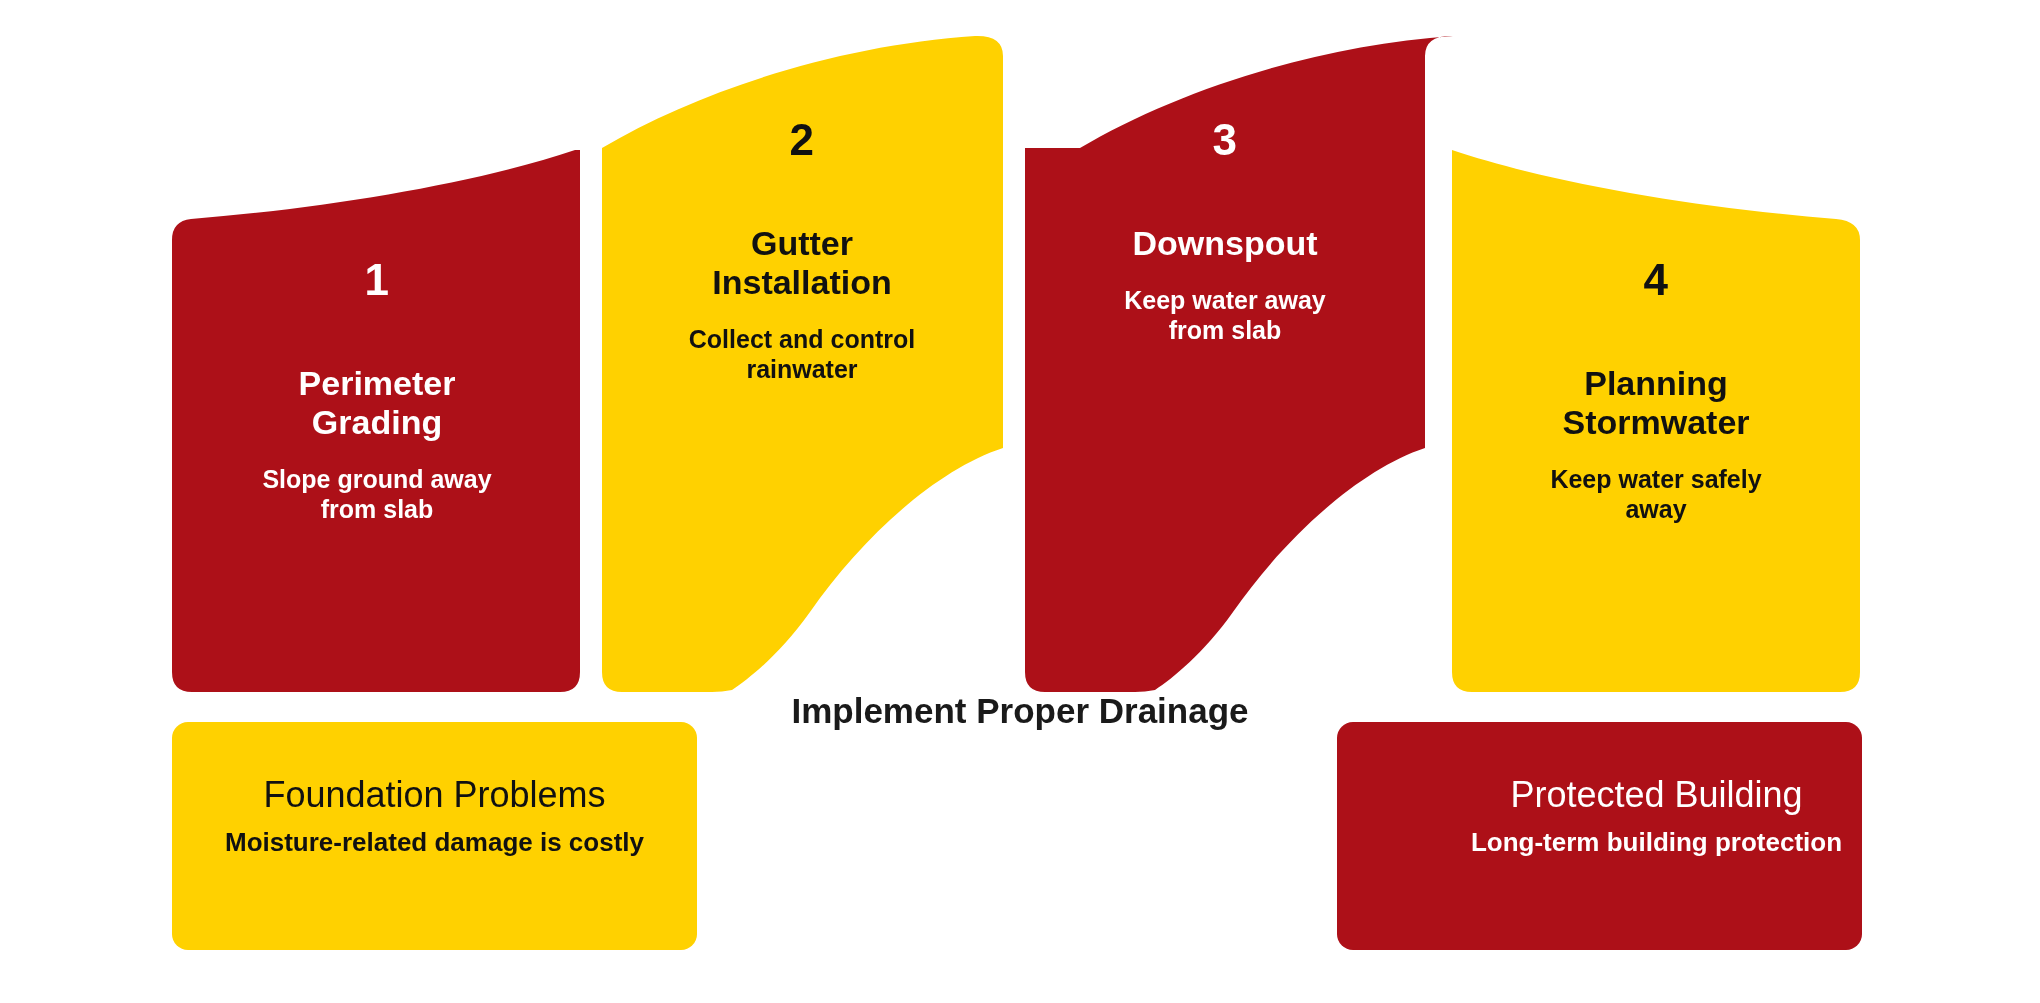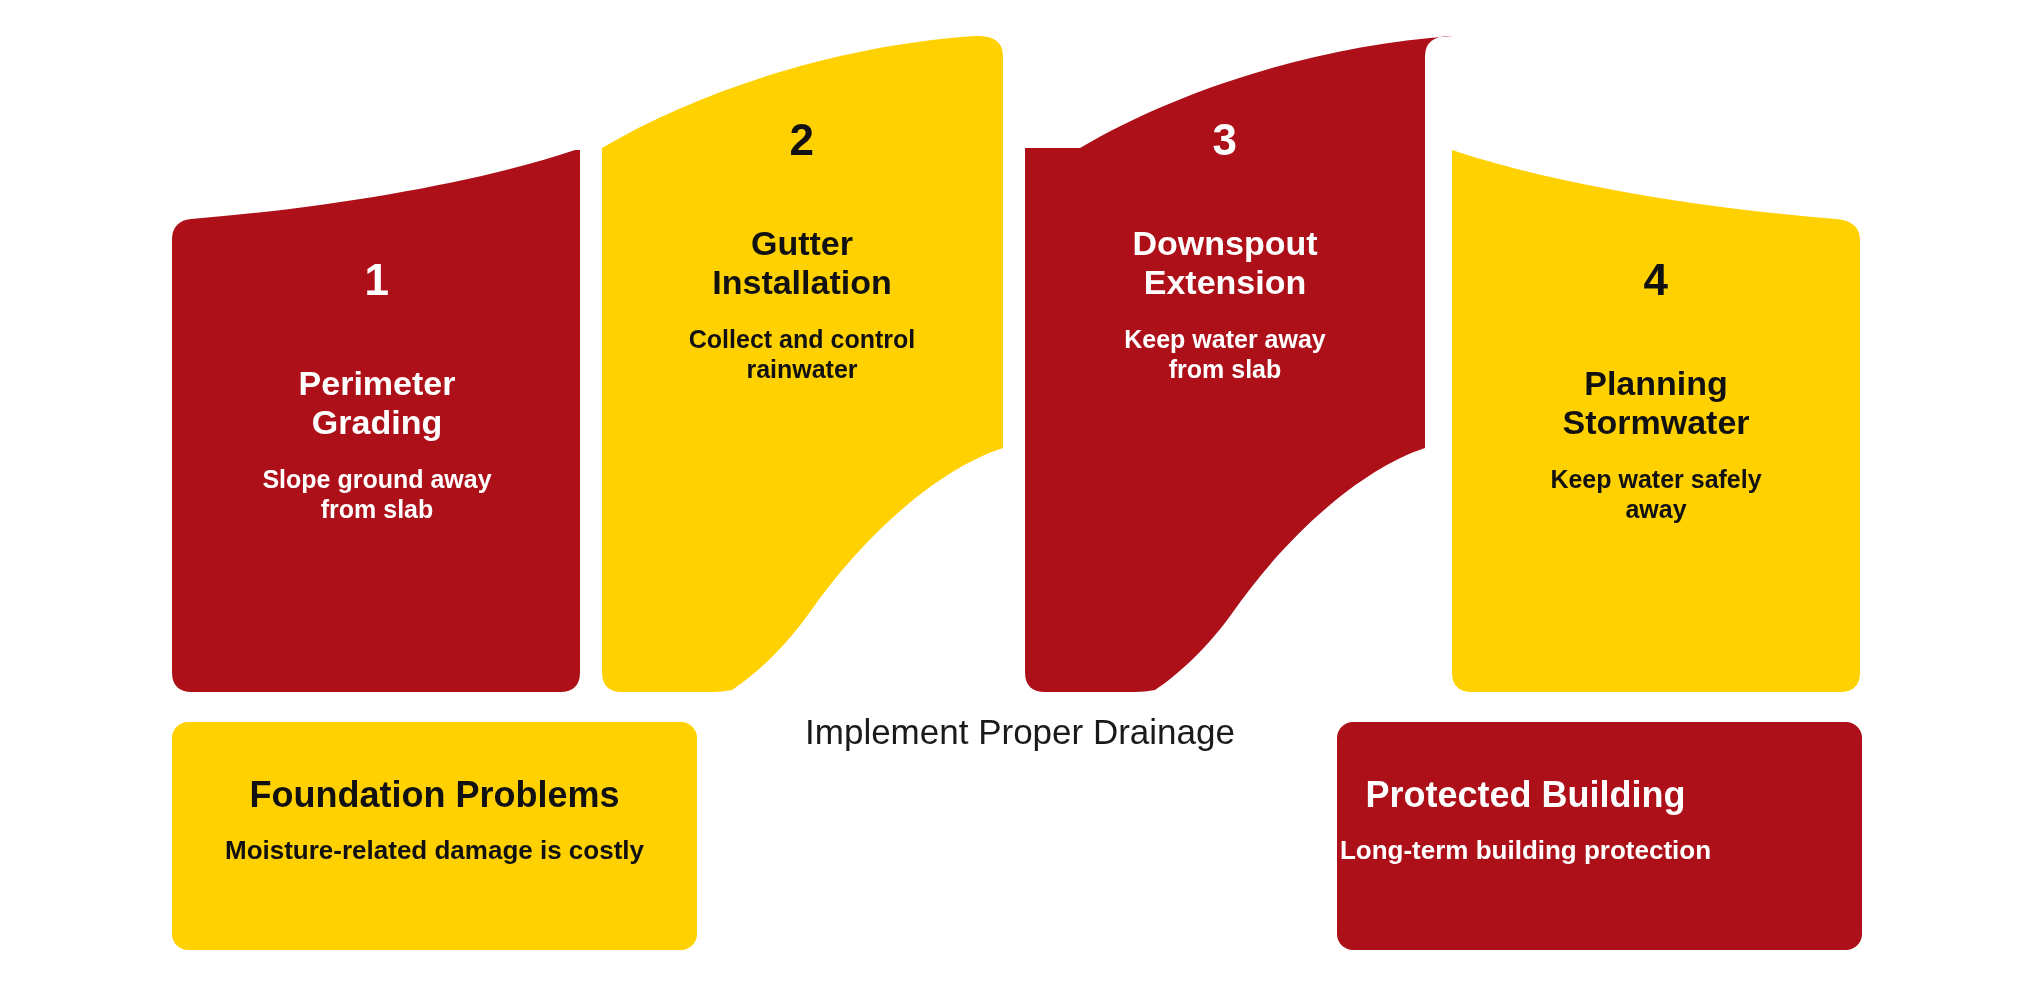--- a/index.html
+++ b/index.html
@@ -61,41 +61,41 @@
   .title { margin-bottom: 22px; margin-top: 48px; }
 
   
   .outcome-text {
     position: absolute;
     text-align: center;
     pointer-events: none;
   }
   .outcome-title {
     font-size: 36px;
-    font-weight: 700;
+    font-weight: 400;
     line-height: 1.1;
-    margin-bottom: 20px;
+    margin-bottom: 12px;
   }
   .outcome-sub {
     font-size: 26px;
     font-weight: 700;
     line-height: 1.2;
   }
   #left-outcome-text  { left: 172px;  top: 775px; width: 525px; }
-  #right-outcome-text { left: 1263px; top: 775px; width: 525px; }
+  #right-outcome-text { left: 1394px; top: 775px; width: 525px; }
 
   
   #center-caption {
     position: absolute;
     left: 790px;
-    top: 710px;
+    top: 689px;
     width: 460px;
     text-align: center;
     font-size: 35px;
-    font-weight: 400;
+    font-weight: 700;
     line-height: 1.25;
     color: #1a1a1a;
     pointer-events: none;
   }
 </style>
 </head>
 <body>
 
 <div id="stage">
 
@@ -169,21 +169,20 @@
     <div class="sub">
       <div>Collect and control</div>
       <div>rainwater</div>
     </div>
   </div>
 
   <div class="card-text on-red" id="card3-text">
     <div class="num">3</div>
     <div class="title">
       <div>Downspout</div>
-      <div>Extension</div>
     </div>
     <div class="sub">
       <div>Keep water away</div>
       <div>from slab</div>
     </div>
   </div>
 
   <div class="card-text on-yellow" id="card4-text">
     <div class="num">4</div>
     <div class="title">

